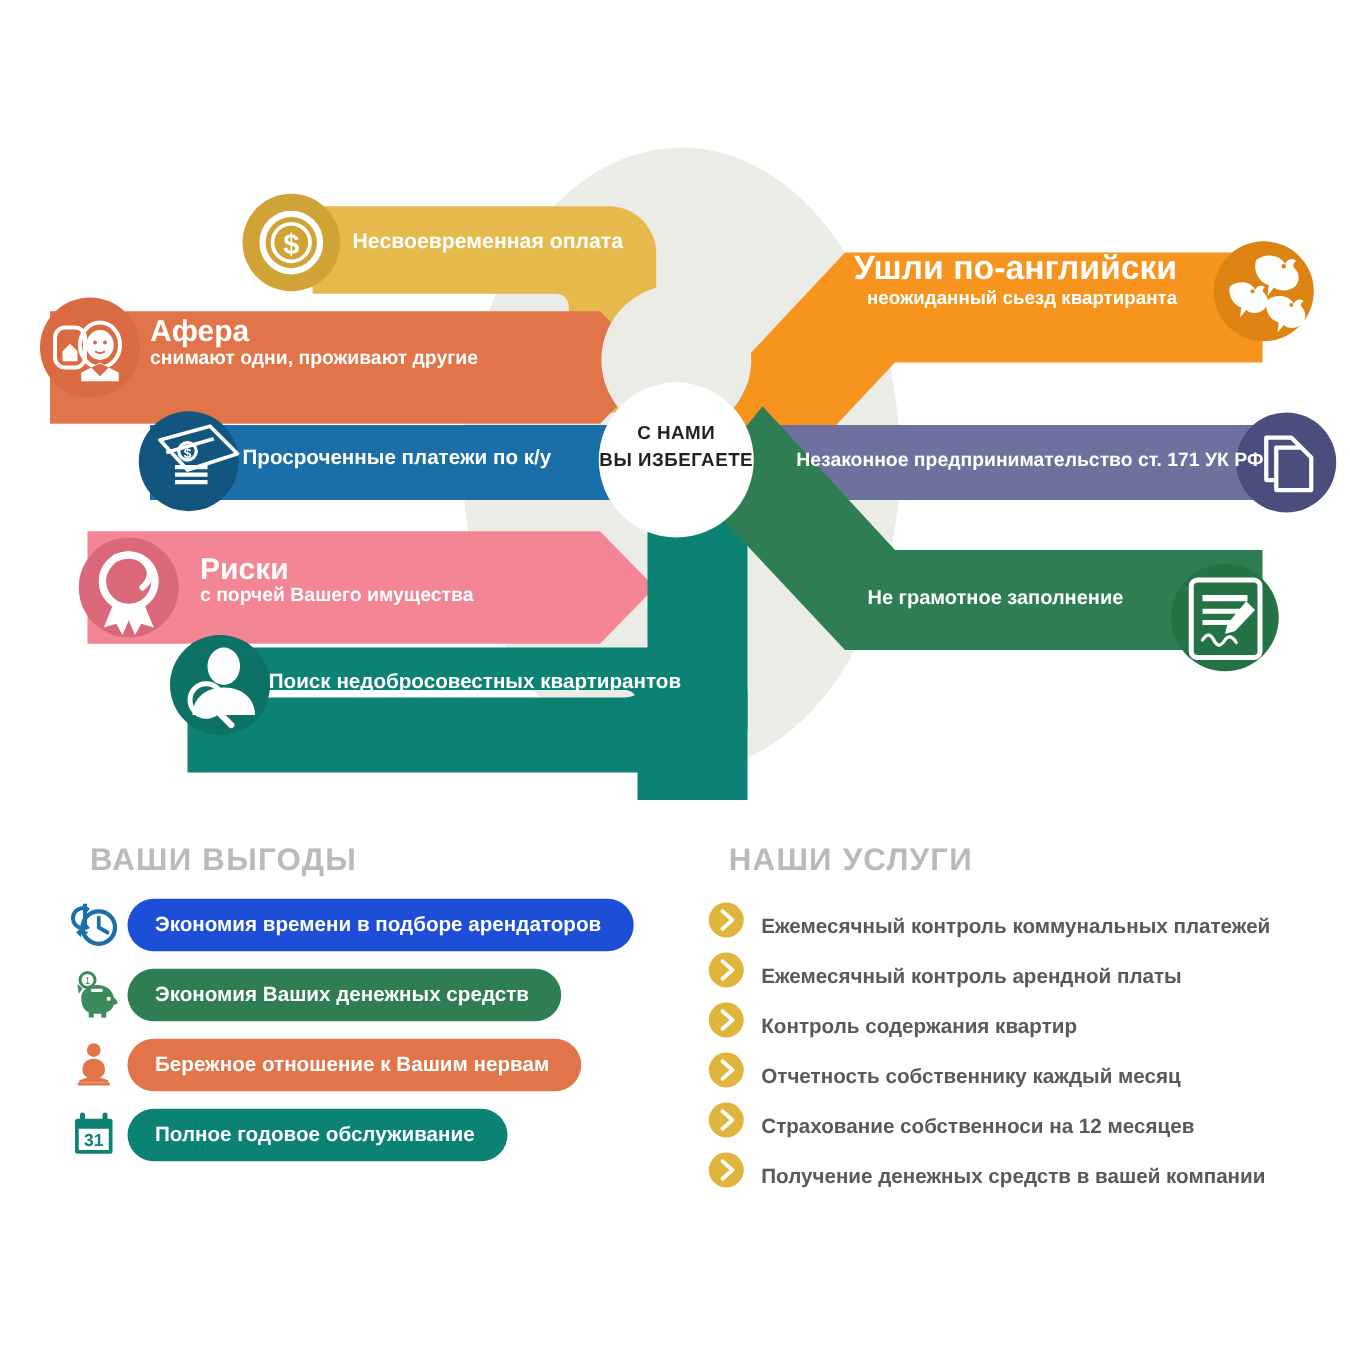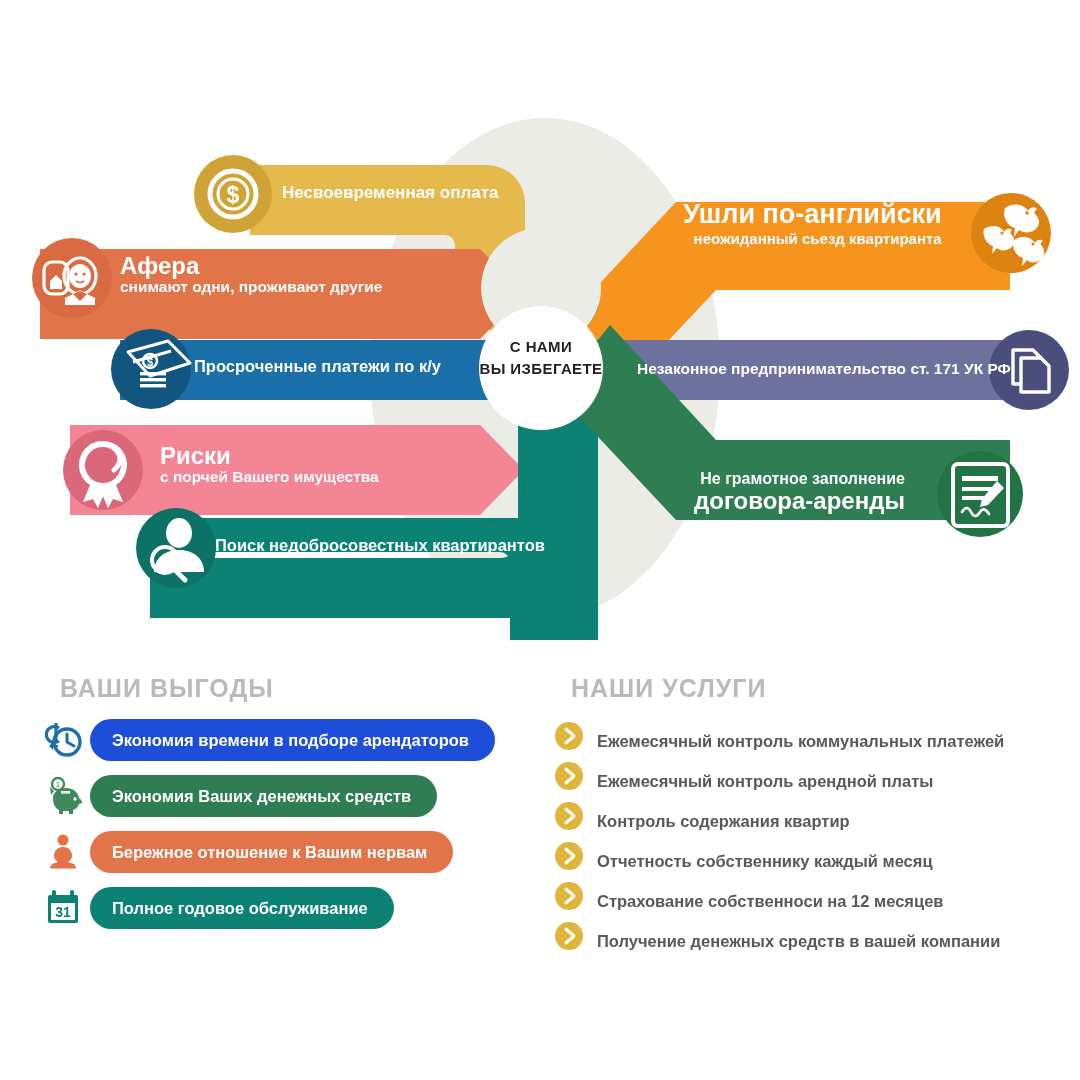--- a/index.html
+++ b/index.html
@@ -21,21 +21,21 @@
   .lbl .one { font-size:16.5px; font-weight:bold; }
   .lbl .one-lg { font-size:17px; font-weight:bold; }
 
   .center-text {
     position:absolute; left:476px; top:336px; width:130px;
     text-align:center; color:#231f20; line-height:1.45;
     font-size:15px; font-weight:bold; letter-spacing:.4px;
   }
 
   
-  #bottom { position:absolute; left:4px; top:640px; width:875px; height:440px;padding-left:32px; }
+  #bottom { position:absolute; left:16px; top:640px; width:875px; height:440px;padding-left:32px; }
 
   .col-title {
     position:absolute; font-size:25px; font-weight:bold;
     color:#b9bbb6; letter-spacing:1px;
   }
   #benefits-title { left:56px; top:34px; }
   #services-title { left:556px; top:34px;margin-left:11px; }
 
   .benefit-row { position:absolute; left:36px; height:44px; display:flex; align-items:center; }
   .benefit-icon { width:46px; height:44px; flex:0 0 46px; display:flex; align-items:center; justify-content:center; }
@@ -195,21 +195,20 @@
       <div style="font-size:27px; font-weight:bold; line-height:1.1;">Ушли по-английски</div>
       <div class="t2" style="font-size:15px;">неожиданный сьезд квартиранта</div>
     </div>
 
     <div class="lbl" style="left:637px; top:360px;">
       <div style="font-size:15.5px; font-weight:bold;">Незаконное предпринимательство ст. 171 УК РФ</div>
     </div>
 
     <div class="lbl" style="left:694px; top:470px; text-align:right;">
       <div class="t2" style="font-size:16px;">Не грамотное заполнение</div>
-      <div style="font-size:24px; font-weight:bold; line-height:1.1;">договора-аренды</div>
     </div>
 
     <div class="center-text">
       <div>С НАМИ</div>
       <div>ВЫ ИЗБЕГАЕТЕ</div>
     </div>
   </div>
 
   <div id="bottom">
 

